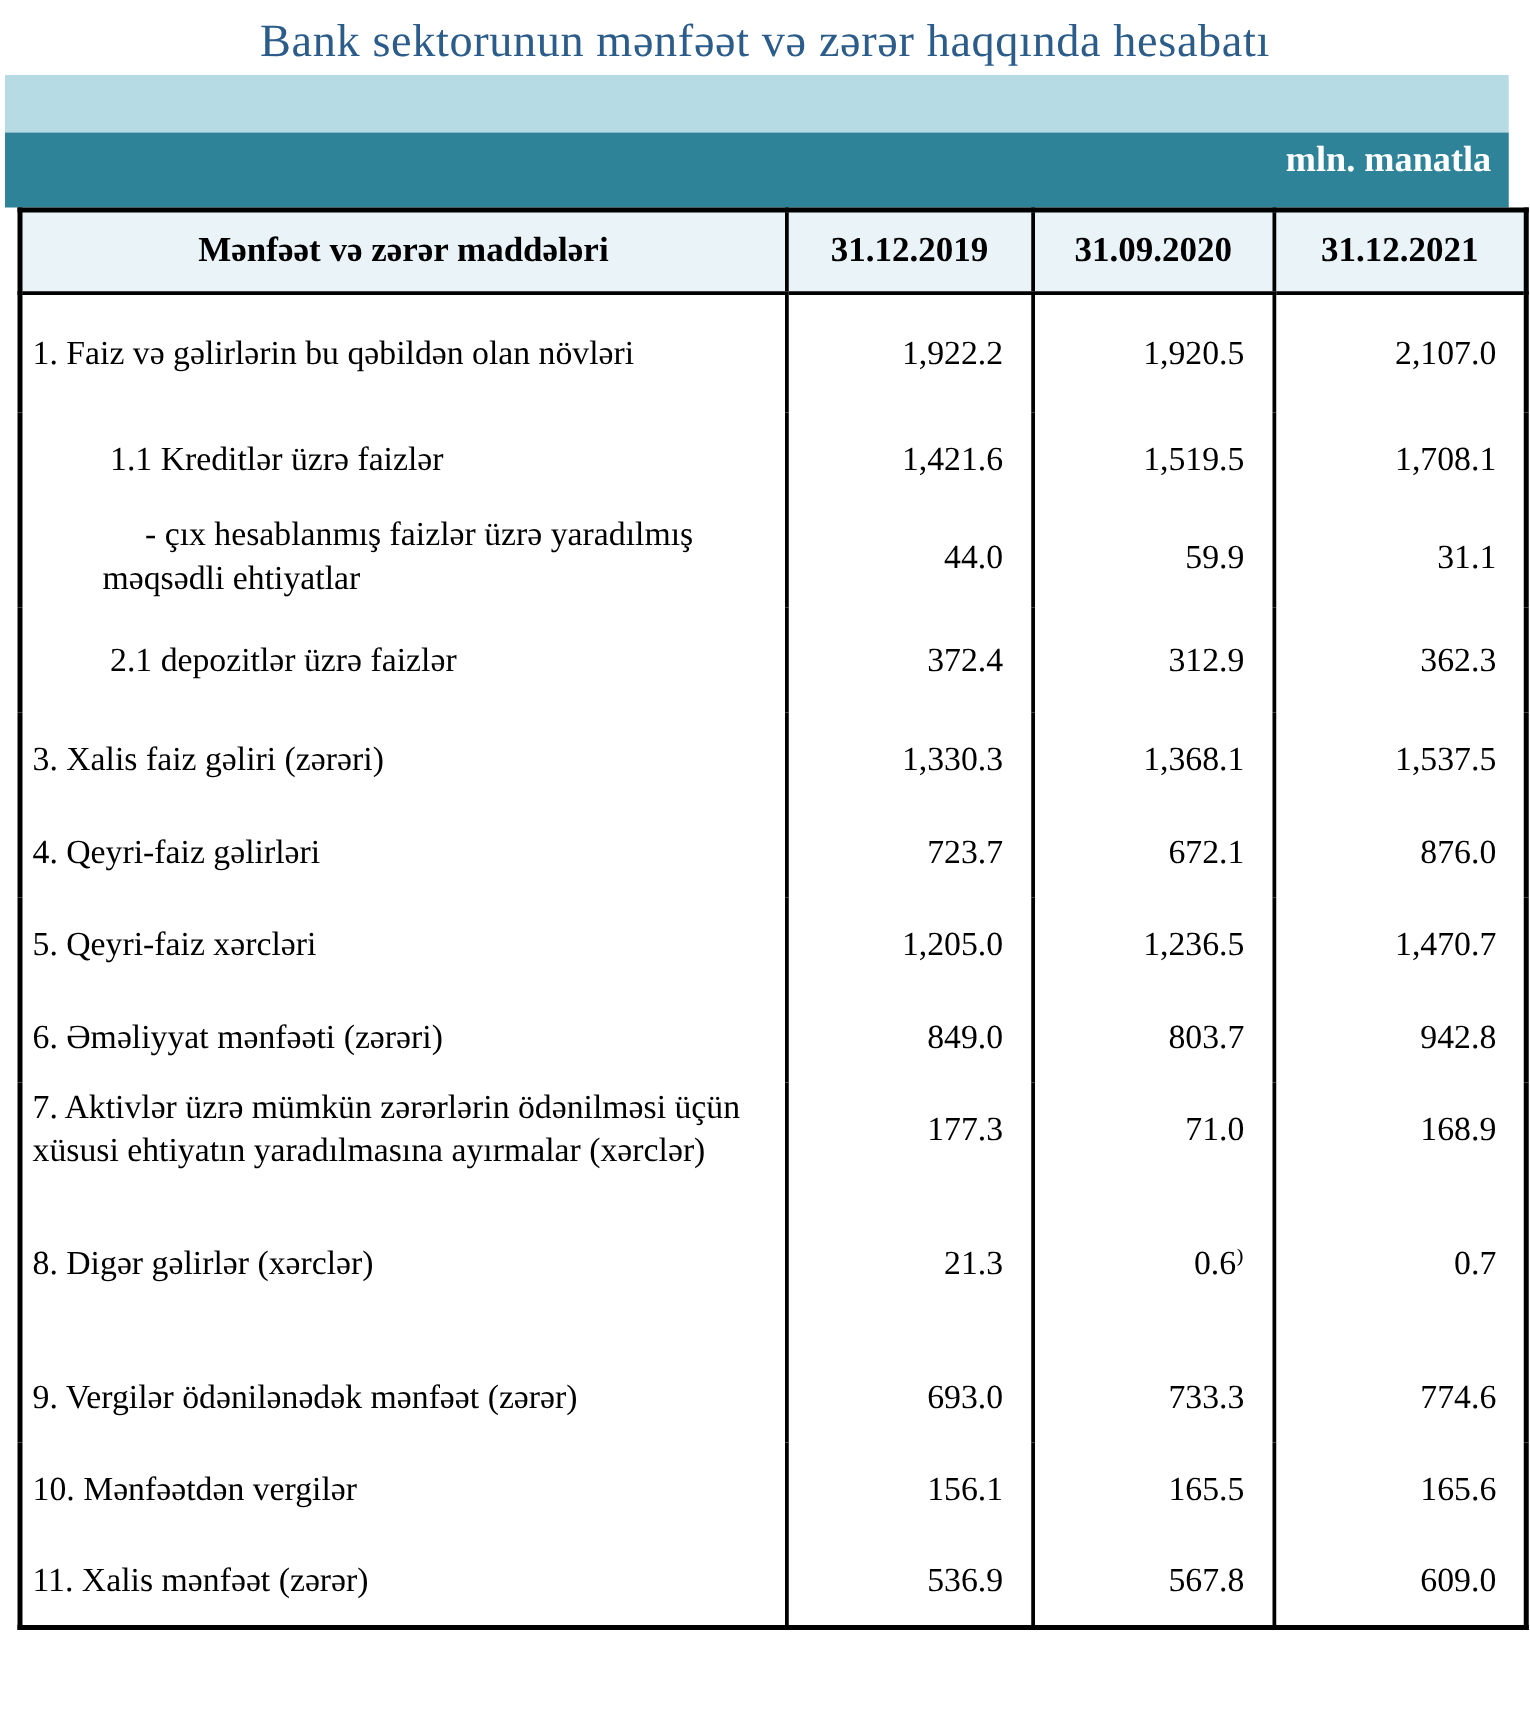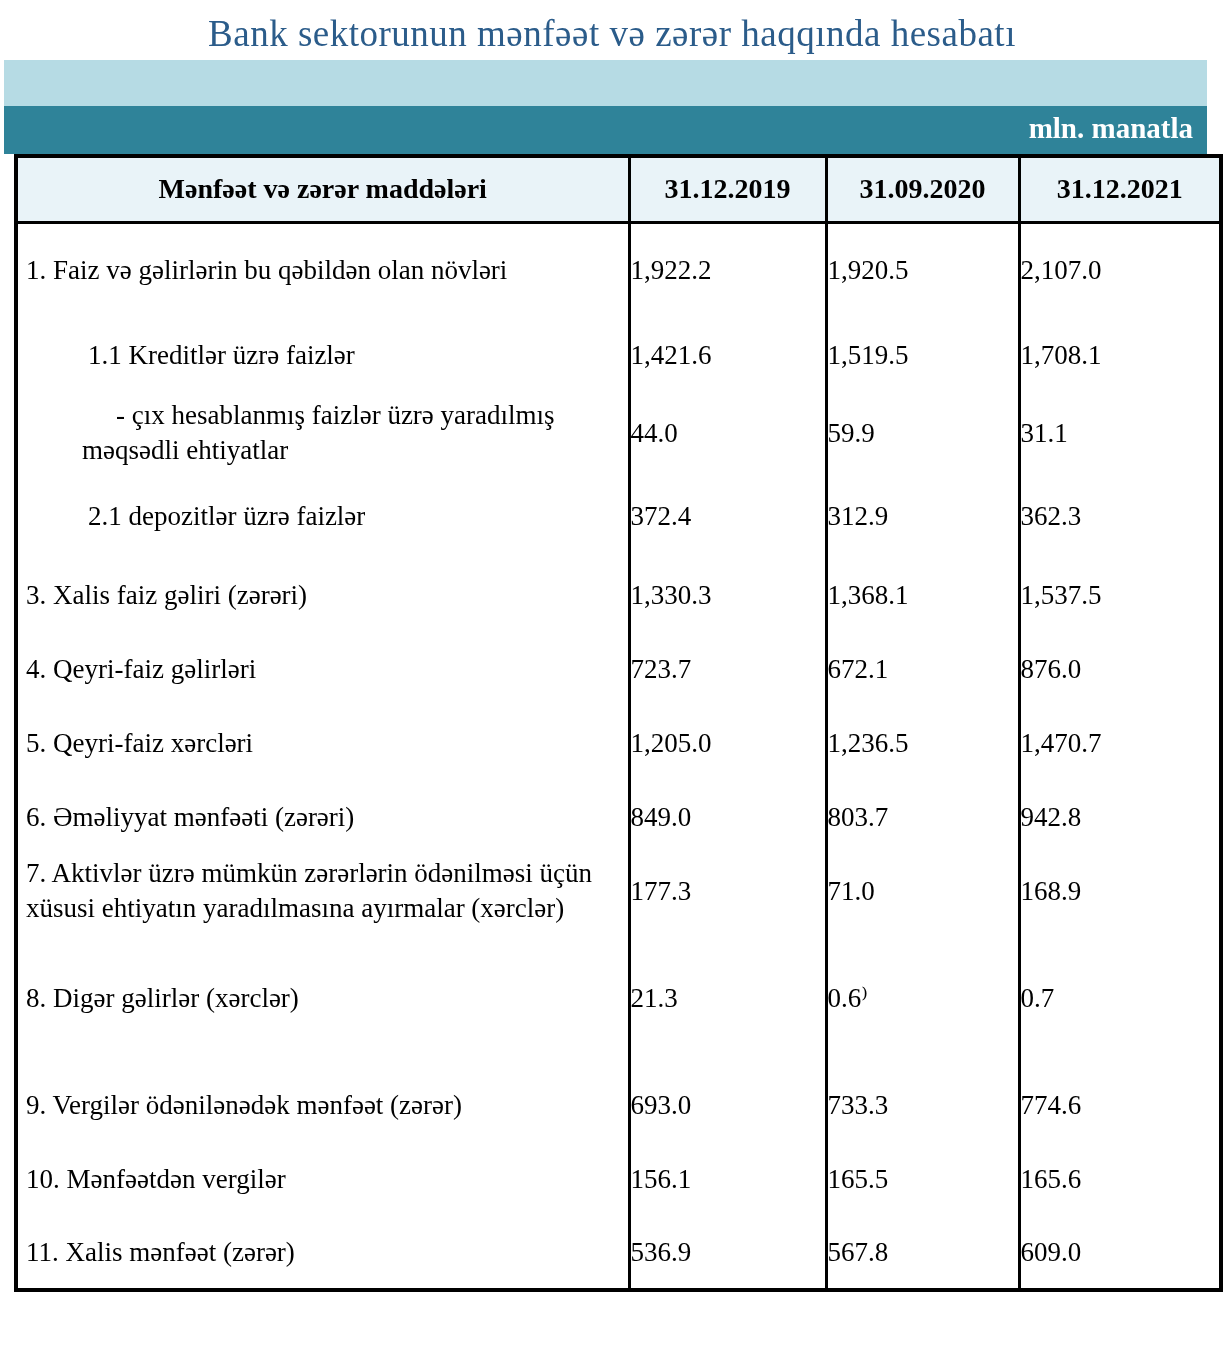--- a/index.html
+++ b/index.html
@@ -24,21 +24,21 @@
     font-size:37px; line-height:44px; font-weight:normal;
     color:var(--title-text);
     letter-spacing:0.5px;
   }
 
   .band-light{
     height:46px; margin-left:4px; margin-right:17px;
     background:var(--band-light);
   }
   .band-teal{
-    height:48px; margin-left:4px; margin-right:17px;
+    height:60px; margin-left:4px; margin-right:17px;
     background:var(--band-teal);
     color:#fff; font-weight:bold; font-size:29px; line-height:44px;
     text-align:right; padding-right:14px;
   }
 
   table.pl{
     border-collapse:collapse; table-layout:fixed;
     width:1205px; margin-left:14px;
     border:4px solid var(--border);
   }
@@ -60,21 +60,21 @@
   }
 
   tbody td{
     font-size:27px; line-height:35px;
     vertical-align:middle;
     padding:0;
   }
   tbody td.label{ padding-left:8px; padding-right:6px; text-align:left; }
   tbody td.label.indent-sub{ padding-left:70px; }
   tbody td.label.indent-dash{ padding-left:64px; text-indent:34px; }
-  tbody td.num{ text-align:left; padding-right:22px; white-space:nowrap; }
+  tbody td.num{ text-align:right; padding-right:22px; white-space:nowrap; }
 
   #table-body tr{ height:74px; }
   #table-body tr:nth-child(1){ height:96px; }
   #table-body tr:nth-child(3){ height:82px; }
   #table-body tr:nth-child(4){ height:84px; }
   #table-body tr:nth-child(10){ height:140px; }
 </style>
 </head>
 <body>
 

